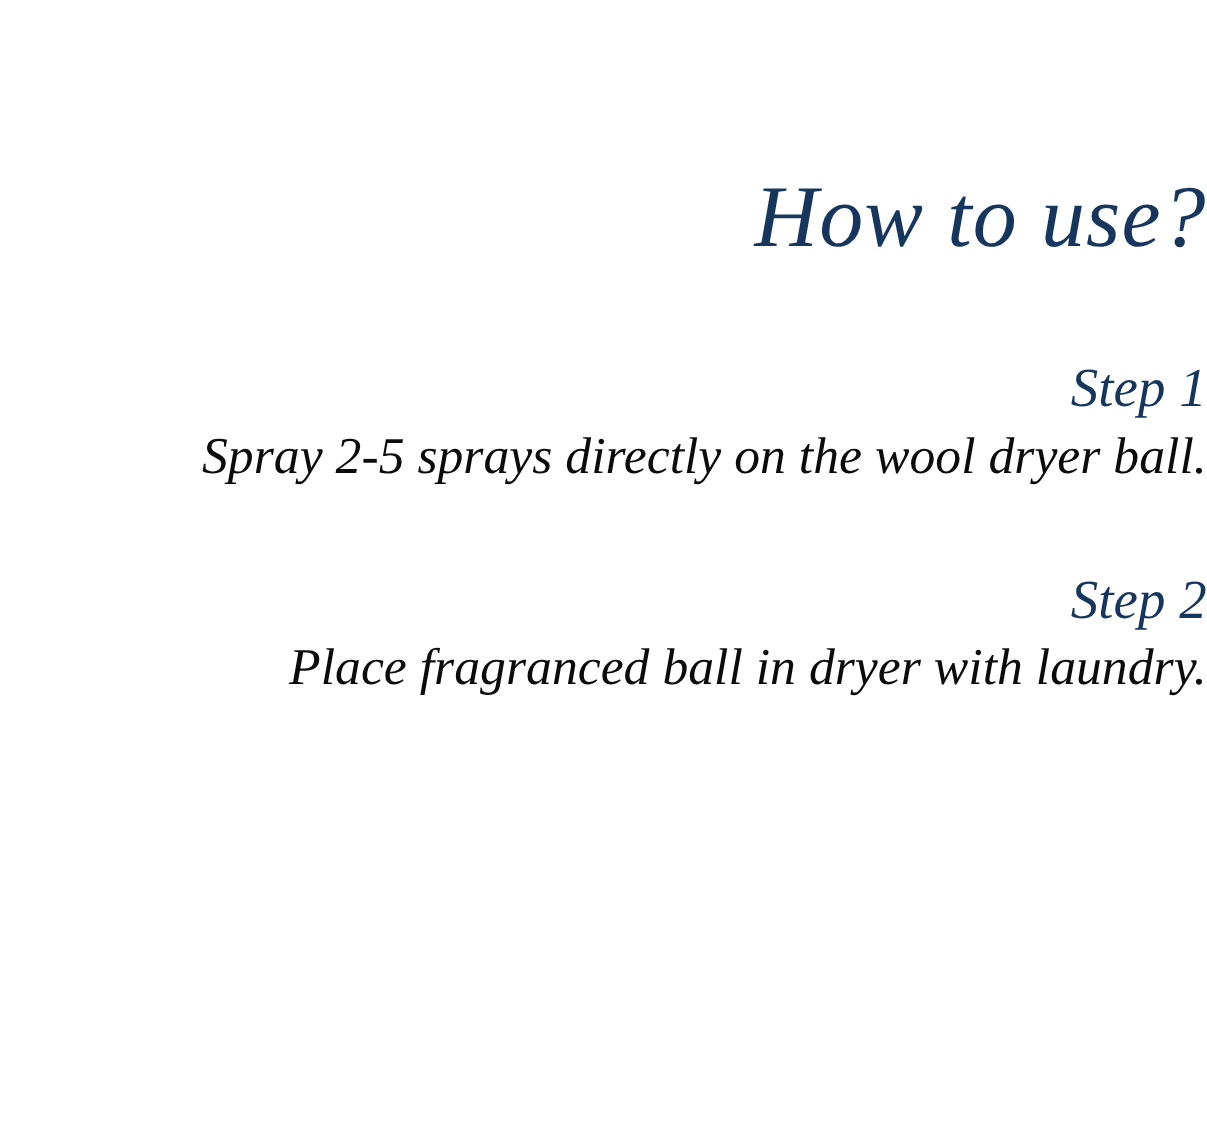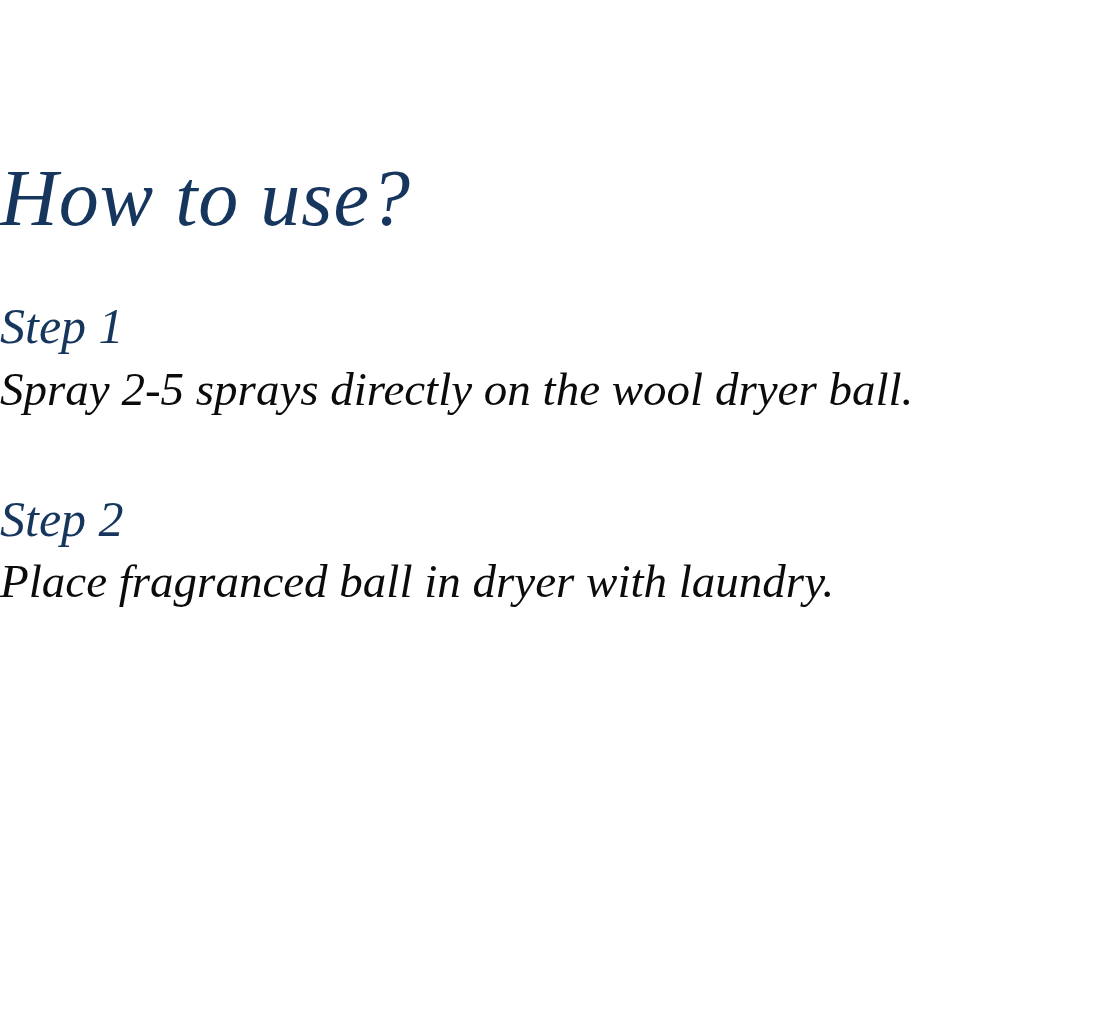--- a/index.html
+++ b/index.html
@@ -9,33 +9,33 @@
   body {
     width: 1097px;
     height: 1034px;
     overflow: hidden;
     background: var(--background, #ffffff);
     font-family: "Liberation Serif", "DejaVu Serif", serif;
     font-style: italic;
   }
   .section {
     width: 100%;
-    text-align: left;
+    text-align: right;
   }
   .title {
     margin: 0;
     padding-top: 150px;
     font-size: 80px;
     line-height: 1.2;
     font-weight: 400;
     letter-spacing: 1px;
     color: var(--heading-color, #16365e);
   }
   .steps {
-    margin-top: 52px;
+    margin-top: 78px;
   }
   .step + .step {
     margin-top: 75px;
   }
   .step-label {
     margin: 0;
     font-size: 50px;
     line-height: 1.15;
     font-weight: 400;
     color: var(--heading-color, #16365e);

